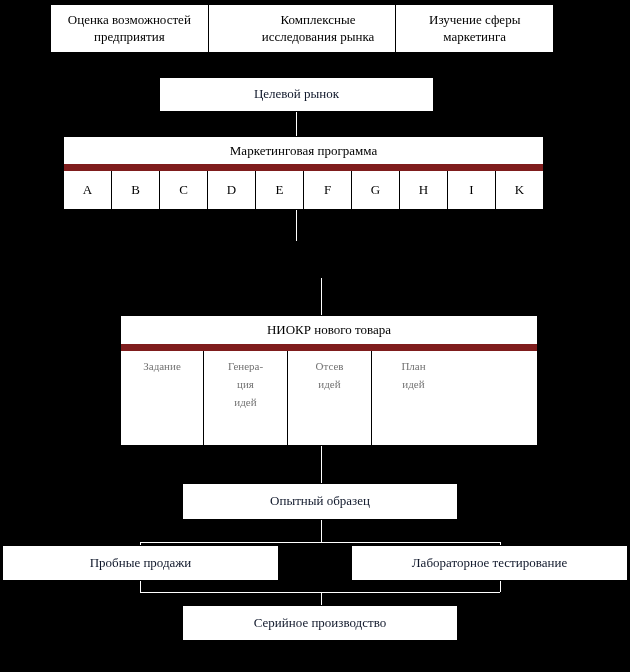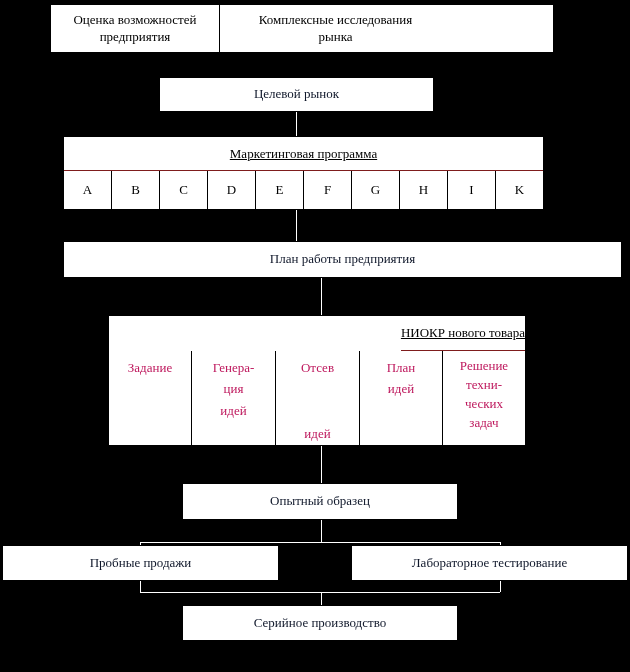--- a/index.html
+++ b/index.html
@@ -58,22 +58,21 @@
     flex-direction: column;
   }
   .stack-head {
     box-sizing: border-box;
     display: flex;
     align-items: center;
     justify-content: center;
     text-align: center;
     font-size: 13px;
     color: #000000;
-    border-bottom: 1px solid #7f1d1d;
-    text-decoration: underline;
+    border-bottom: 7px solid #7f1d1d;
   }
   .stack-cols {
     box-sizing: border-box;
     display: flex;
     flex: 1 1 auto;
   }
   .vline {
     position: absolute;
     background: #ffffff;
     width: 1px;
@@ -82,23 +81,23 @@
     position: absolute;
     background: #ffffff;
     height: 1px;
   }
   .niokr-cell {
     display: flex;
     flex-direction: column;
     align-items: center;
     justify-content: flex-start;
     text-align: center;
-    font-size: 13px;
+    font-size: 11px;
     line-height: 1.65;
-    color: #be185d;
+    color: #737373;
     box-sizing: border-box;
     border-right: 1px solid #000000;
     padding-top: 6px;
   }
   .niokr-cell:last-child { border-right: none; }
 </style>
 </head>
 <body>
 
 <div id="canvas">
@@ -118,66 +117,60 @@
   <div class="vline" style="left:500px; top:542px; height:5px;"></div>
 
   <div class="hline" style="left:140px; top:592px; width:360px;"></div>
   <div class="vline" style="left:140px; top:580px; height:12px;"></div>
   <div class="vline" style="left:500px; top:580px; height:12px;"></div>
   <div class="vline" style="left:321px; top:592px; height:14px;"></div>
 
   <div class="row-group" style="left:50px; top:4px; width:504px; height:49px; border:1px solid #000000;">
     <div class="cell" style="width:169px;">Оценка возможностей предприятия</div>
     <div class="cell" style="width:167px;margin-left:32px;">Комплексные исследования рынка</div>
+    <div class="cell" style="width:168px;">Изучение сферы маркетинга</div>
   </div>
 
   <div class="box" style="left:159px; top:77px; width:275px; height:35px;">Целевой рынок</div>
 
   <div class="stack" style="left:63px; top:136px; width:481px; height:74px;">
     <div class="stack-head" style="height:34px;">Маркетинговая программа</div>
     <div class="stack-cols">
       <div class="cell" style="width:48px;">A</div>
       <div class="cell" style="width:48px;">B</div>
       <div class="cell" style="width:48px;">C</div>
       <div class="cell" style="width:48px;">D</div>
       <div class="cell" style="width:48px;">E</div>
       <div class="cell" style="width:48px;">F</div>
       <div class="cell" style="width:48px;">G</div>
       <div class="cell" style="width:48px;">H</div>
       <div class="cell" style="width:48px;">I</div>
       <div class="cell" style="width:47px;">K</div>
     </div>
   </div>
 
-  <div class="box" style="left:63px; top:241px; width:559px; height:37px;">План работы предприятия</div>
 
-  <div class="stack" style="left:108px; top:315px; width:418px; height:131px;align-items:flex-end;">
+  <div class="stack" style="left:120px; top:315px; width:418px; height:131px;">
     <div class="stack-head" style="height:35px;">НИОКР нового товара</div>
     <div class="stack-cols">
       <div class="niokr-cell" style="width:83px;">
         <span>Задание</span>
       </div>
       <div class="niokr-cell" style="width:84px;">
         <span>Генера-</span>
         <span>ция</span>
         <span>идей</span>
       </div>
-      <div class="niokr-cell" style="width:84px;gap:45px;">
+      <div class="niokr-cell" style="width:84px;">
         <span>Отсев</span>
         <span>идей</span>
       </div>
       <div class="niokr-cell" style="width:83px;">
         <span>План</span>
         <span>идей</span>
-      </div>
-      <div class="niokr-cell" style="width:82px; line-height:1.45;">
-        <span>Решение</span>
-        <span>техни-</span>
-        <span>ческих</span>
-        <span>задач</span>
       </div>
     </div>
   </div>
 
   <div class="box" style="left:182px; top:483px; width:276px; height:37px;">Опытный образец</div>
 
   <div class="box" style="left:2px; top:545px; width:277px; height:36px;">Пробные продажи</div>
 
   <div class="box" style="left:351px; top:545px; width:277px; height:36px;">Лабораторное тестирование</div>
 

